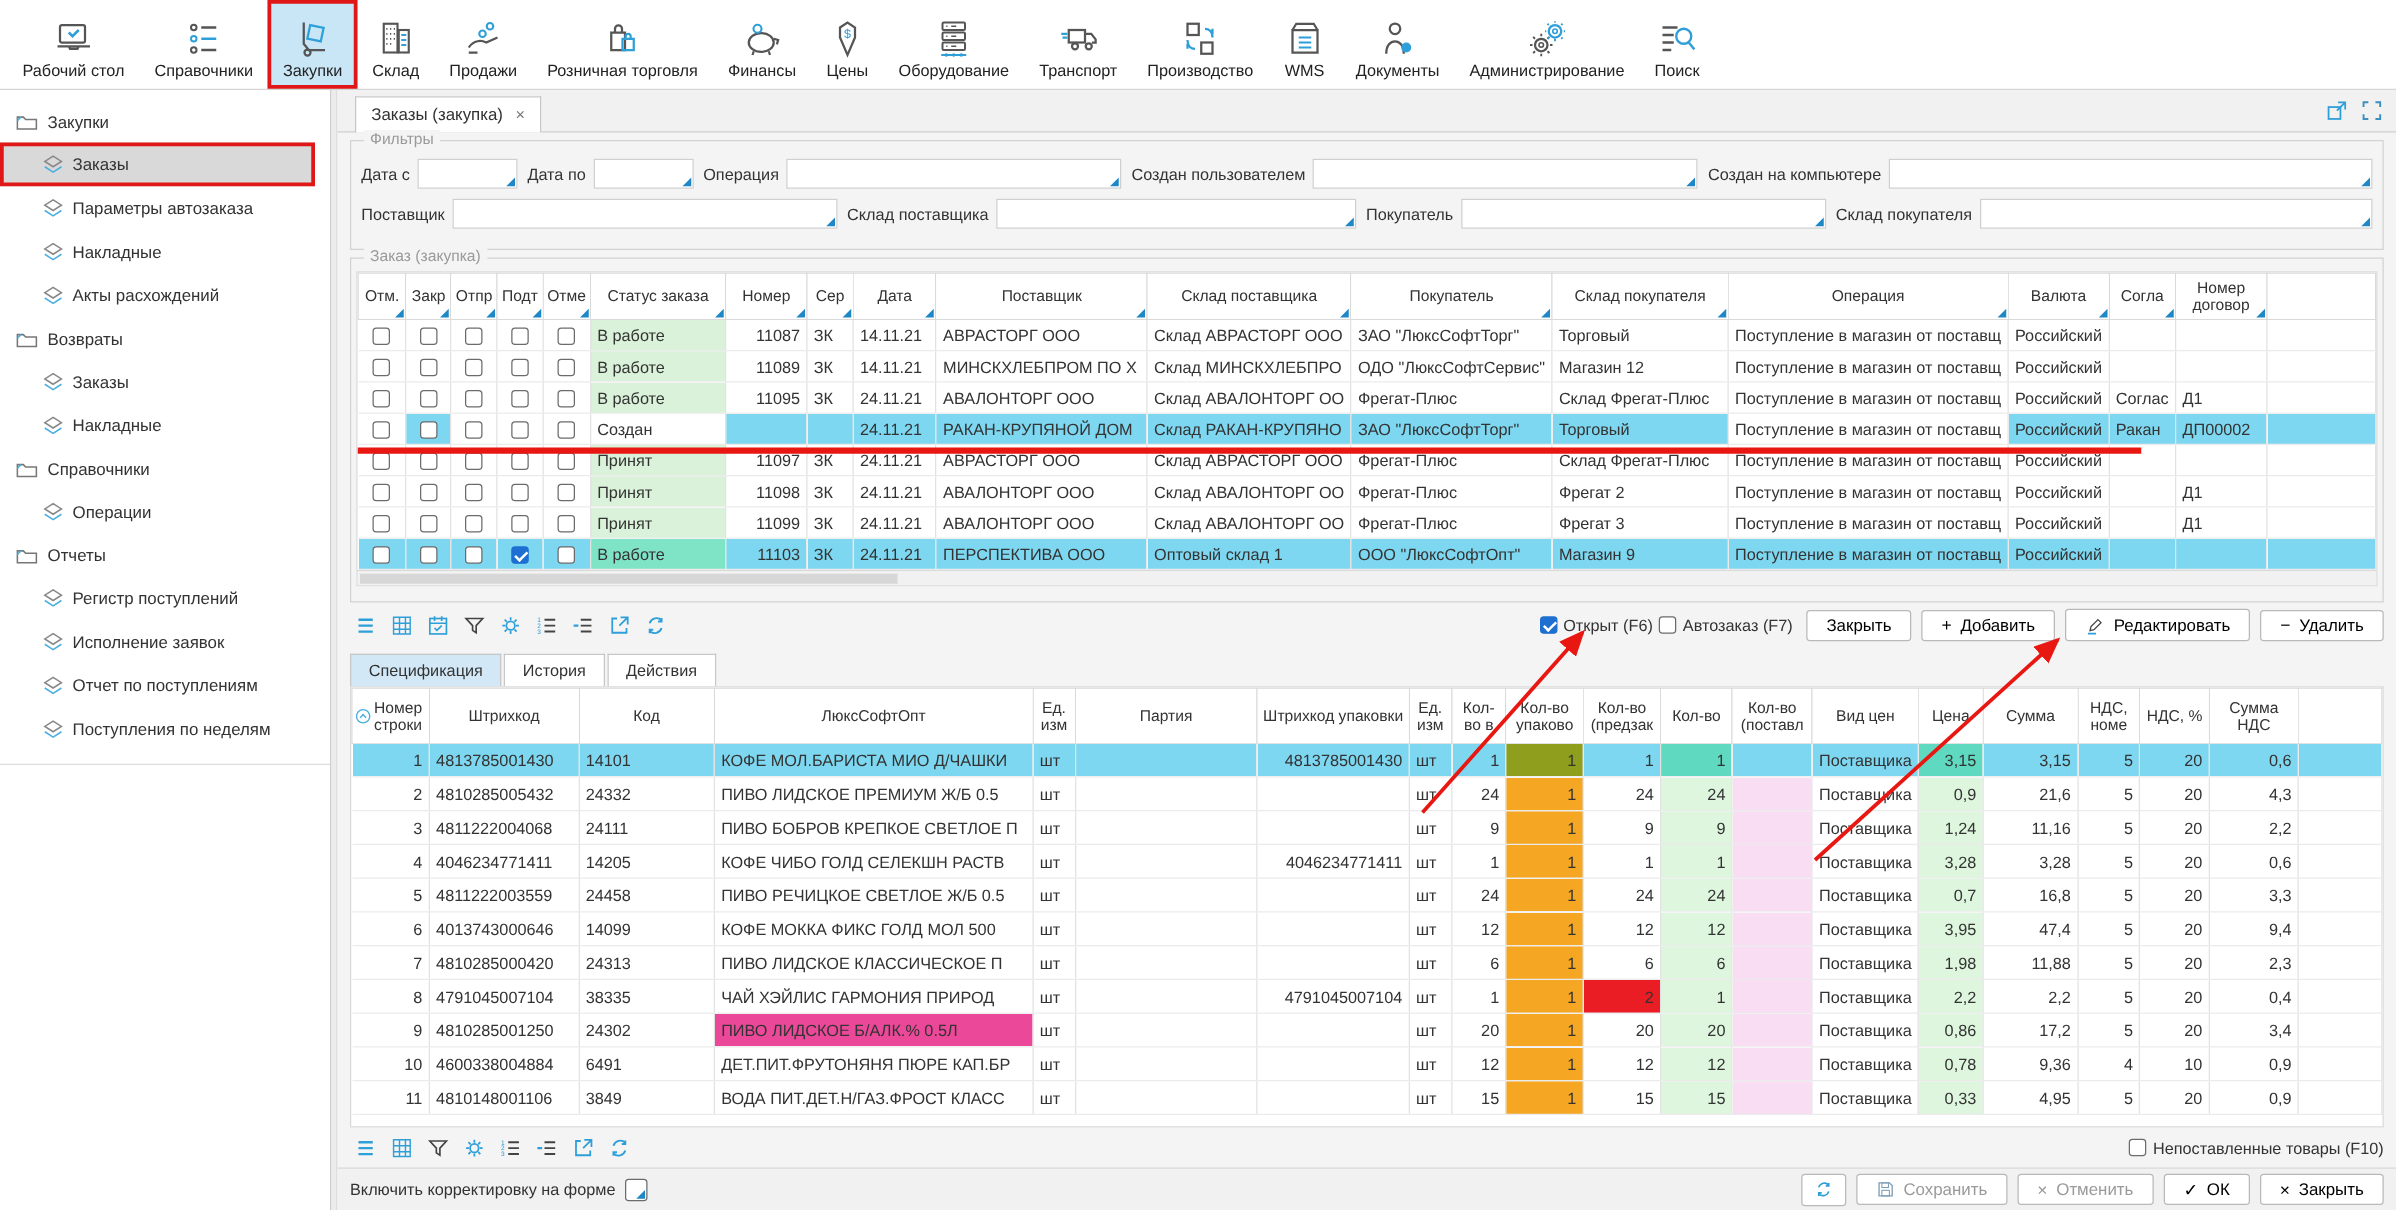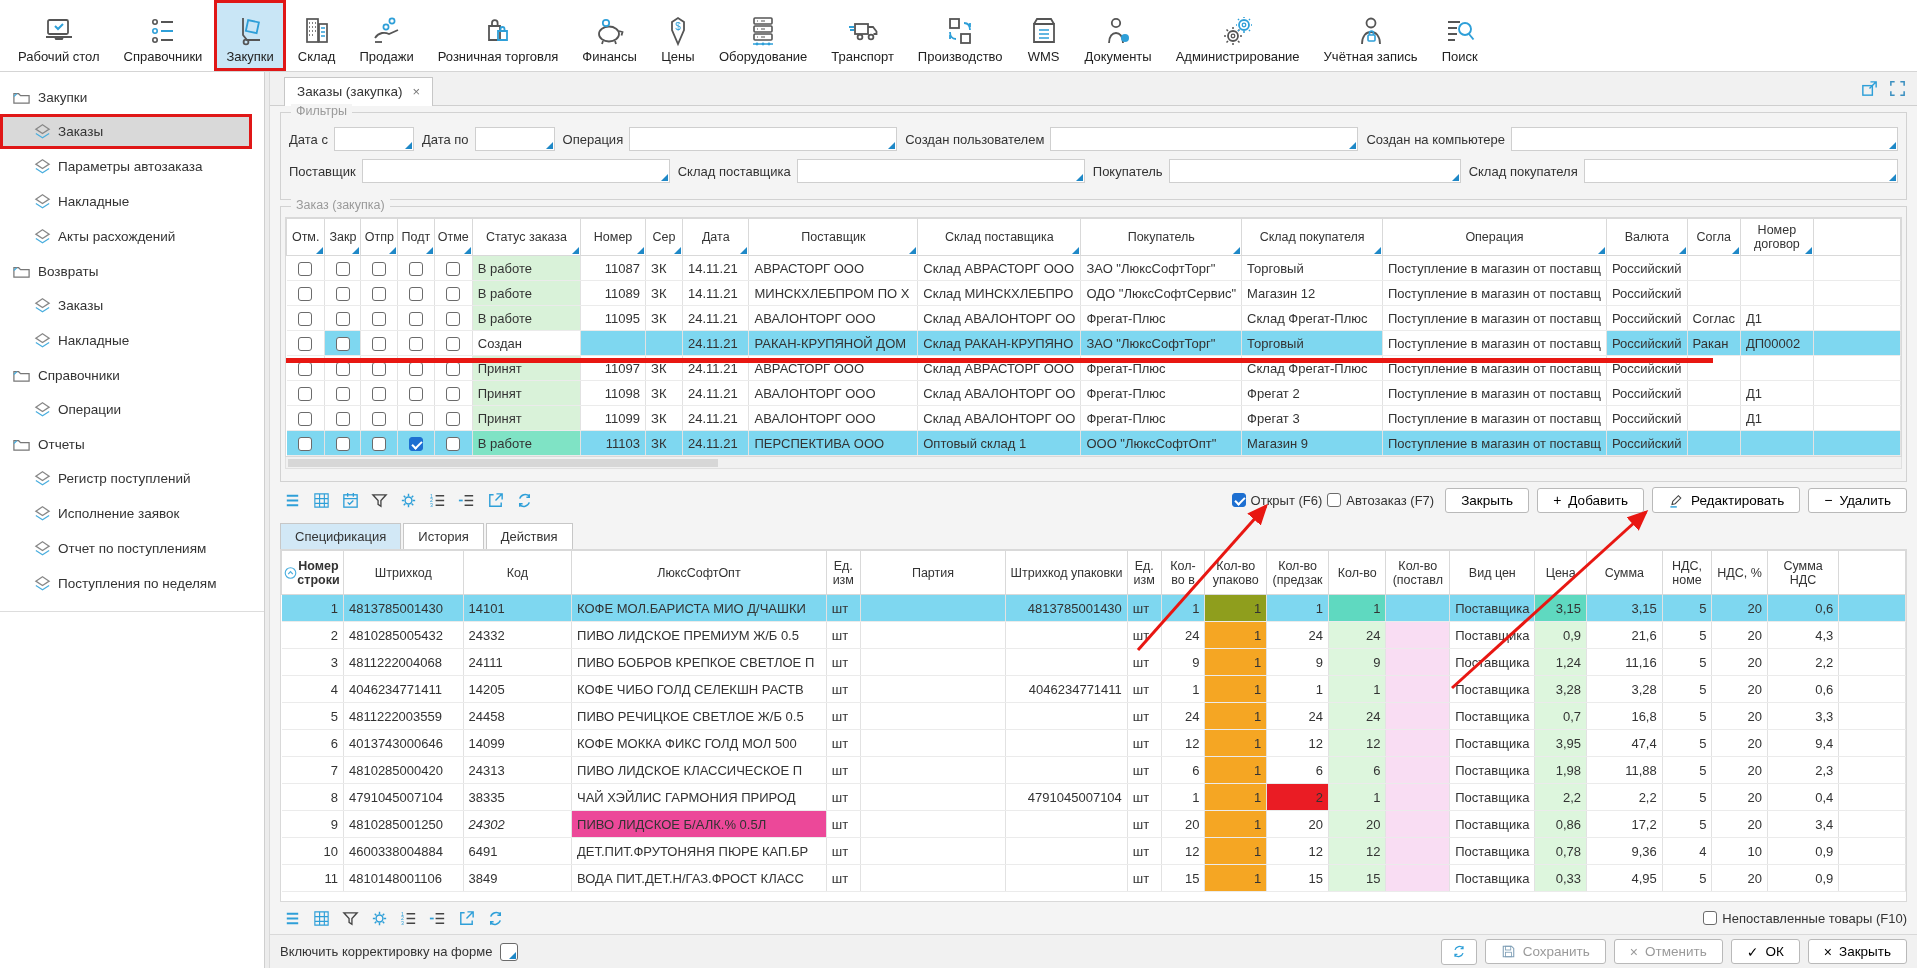--- a/index.html
+++ b/index.html
@@ -255,31 +255,20 @@
         <svg viewBox="0 0 32 32" fill="none">
           <circle cx="11" cy="21" r="5" stroke="#555" stroke-width="1.8"></circle>
           <circle cx="11" cy="21" r="1.8" stroke="#555" stroke-width="1.3"></circle>
           <path d="M11 14v-2M11 28v2M4 21H2M18 21h2M6 16l-1.5-1.5M16 26l1.5 1.5M16 16l1.5-1.5M6 26l-1.5 1.5" stroke="#555" stroke-width="1.5"></path>
           <circle cx="22" cy="10" r="5" stroke="#2e9fd8" stroke-width="1.8"></circle>
           <circle cx="22" cy="10" r="1.8" stroke="#2e9fd8" stroke-width="1.3"></circle>
           <path d="M22 3v-1M22 16v2M15 10h-1M29 10h1M17 5l-1-1M27 15l1 1M27 5l1-1M17 15l-1 1" stroke="#2e9fd8" stroke-width="1.5"></path>
         </svg>
       </span>
       <div class="tb-label">Администрирование</div>
-    </div>
-    <div class="tb-item">
-      <span class="ticon">
-        <svg viewBox="0 0 32 32" fill="none">
-          <circle cx="16" cy="8" r="4.5" stroke="#555" stroke-width="1.8"></circle>
-          <path d="M7 29c0-8 4-12 9-12s9 4 9 12" stroke="#555" stroke-width="1.8"></path>
-          <rect x="13" y="20" width="7" height="6" rx="1" stroke="#2e9fd8" stroke-width="1.6" fill="#fff"></rect>
-          <path d="M14.5 20v-2a2 2 0 014 0v2" stroke="#2e9fd8" stroke-width="1.6"></path>
-        </svg>
-      </span>
-      <div class="tb-label">Учётная запись</div>
     </div>
     <div class="tb-item">
       <span class="ticon">
         <svg viewBox="0 0 32 32" fill="none">
           <path d="M4 7h12M4 13h9M4 19h9M4 25h7" stroke="#555" stroke-width="1.9"></path>
           <circle cx="21" cy="14" r="6" stroke="#2e9fd8" stroke-width="1.9"></circle>
           <path d="M25 19l4.5 5.5" stroke="#2e9fd8" stroke-width="1.9"></path>
         </svg>
       </span>
       <div class="tb-label">Поиск</div>
@@ -824,21 +813,21 @@
             <col style="width: 76px;">
             <col style="width: 52px;">
             <col style="width: 76px;">
             <col style="width: 50px;">
             <col style="width: 56px;">
             <col style="width: 72px;">
             <col style="width: 68px;">
           </colgroup>
           <thead>
             <tr>
-              <th style="padding-left: 15px; font-weight: bold;">Номер строки<span class="sort-badge"><svg viewBox="0 0 14 14" fill="none">
+              <th style="padding-left: 15px;">Номер строки<span class="sort-badge"><svg viewBox="0 0 14 14" fill="none">
                     <circle cx="7" cy="7" r="5.7" stroke="#4aaede" stroke-width="1.2"></circle>
                     <path d="M4.5 8.2L7 5.5l2.5 2.7" stroke="#4aaede" stroke-width="1.3"></path>
                   </svg></span></th>
               <th>Штрихкод</th>
               <th>Код</th>
               <th>ЛюксСофтОпт</th>
               <th>Ед. изм</th>
               <th>Партия</th>
               <th>Штрихкод упаковки</th>
               <th>Ед. изм</th>
@@ -1029,21 +1018,21 @@
               <td class="right" style="background: rgb(221, 246, 221);">2,2</td>
               <td class="right" style="background: rgb(255, 255, 255);">2,2</td>
               <td class="right" style="background: rgb(255, 255, 255);">5</td>
               <td class="right" style="background: rgb(255, 255, 255);">20</td>
               <td class="right" style="background: rgb(255, 255, 255);">0,4</td>
               <td style="background: rgb(255, 255, 255);"></td>
             </tr>
             <tr>
               <td class="right" style="background: rgb(255, 255, 255);">9</td>
               <td style="background: rgb(255, 255, 255);">4810285001250</td>
-              <td style="background: rgb(255, 255, 255); font-style: italic;">24302</td>
+              <td style="background: rgb(255, 255, 255);">24302</td>
               <td style="background: #ec4899;">ПИВО ЛИДСКОЕ Б/АЛК.% 0.5Л</td>
               <td style="background: rgb(255, 255, 255);">шт</td>
               <td style="background: rgb(255, 255, 255);"></td>
               <td class="right" style="background: rgb(255, 255, 255);"></td>
               <td style="background: rgb(255, 255, 255);">шт</td>
               <td class="right" style="background: rgb(255, 255, 255);">20</td>
               <td class="right" style="background: rgb(245, 166, 35);">1</td>
               <td class="right" style="background: rgb(255, 255, 255);">20</td>
               <td class="right" style="background: rgb(221, 246, 221);">20</td>
               <td class="right" style="background: rgb(249, 221, 243);"></td>

